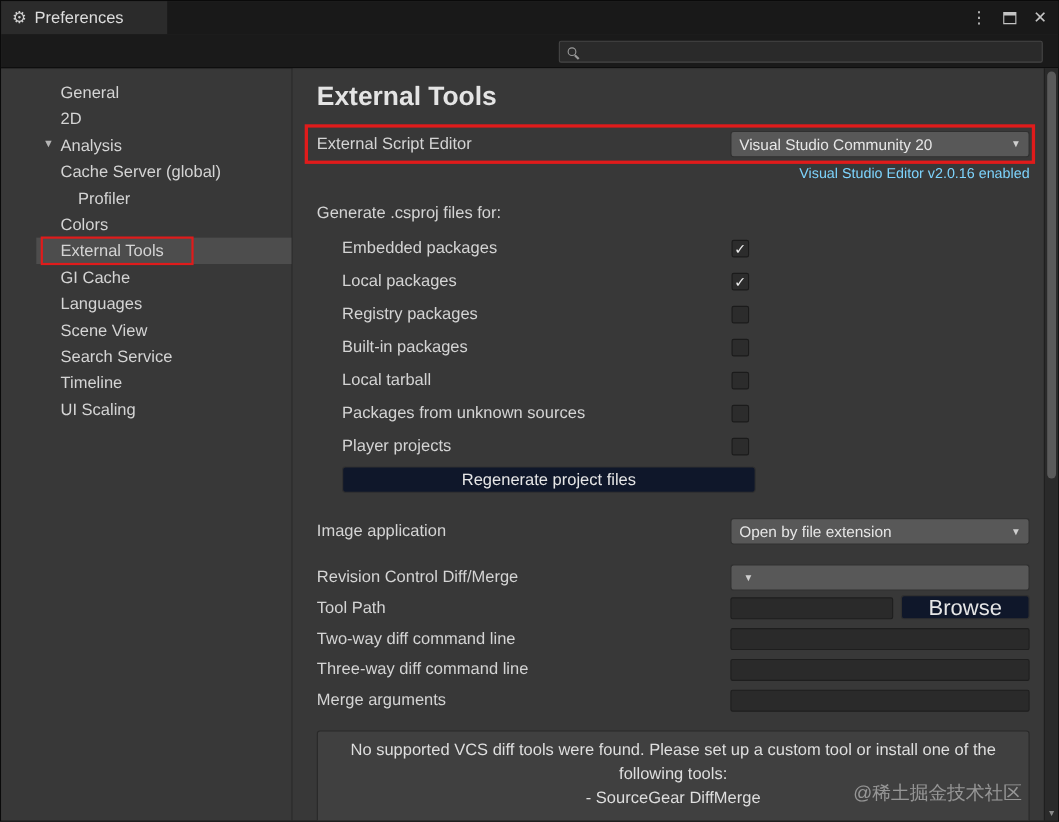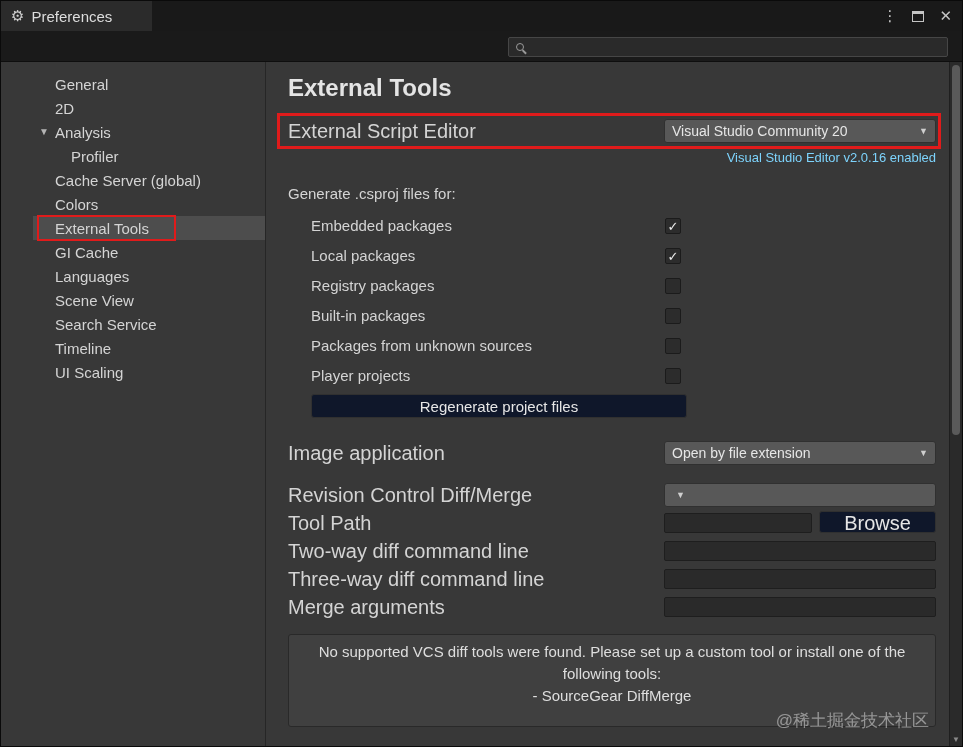--- a/index.html
+++ b/index.html
@@ -30,21 +30,21 @@
   .side-item { height:24px; display:flex; align-items:center; padding-left:22px; font-size:15px; color:#d4d4d4; position:relative; cursor:default; white-space:nowrap;margin-left:32px; }
   .side-item.indent { padding-left:38px; }
   .arrow { position:absolute; left:6px; top:6px; font-size:10px; color:#b4b4b4; }
   .side-item.selected { background:#4d4d4d; }
   .side-annotation { position:absolute; left:4px; right:89px; top:-1px; bottom:-1px; border:2px solid #e01b1b; pointer-events:none; }
 
   
   .main { flex:1; position:relative; padding:10px 15px 0 22px; overflow:hidden; background:#383838; }
   .page-title { font-size:24px; font-weight:bold; color:#e4e4e4; margin:2px 0 16px; }
   .row { position:relative; height:28px; }
-  .row .label { font-size:20px; line-height:26px; color:#d4d4d4; white-space:nowrap; }
+  .row .label { font-size:15px; line-height:26px; color:#d4d4d4; white-space:nowrap; }
   .ctl { position:absolute; left:376px; top:1px; width:272px; height:24px; }
   .dropdown { background:#585858; border:1px solid #303030; border-radius:3px; display:flex; align-items:center; padding:0 7px; color:#e6e6e6; font-size:14px; height:24px; cursor:default; }
   .dropdown .dd-text { flex:1; white-space:nowrap; overflow:hidden; }
   .dropdown .dd-arrow { font-size:9px; color:#cfcfcf; margin-left:4px; flex:0 0 auto; }
   .annotation-frame { position:absolute; left:-11px; right:-7px; top:-5px; bottom:-3px; border:3px solid #e01b1b; pointer-events:none; }
   .status-line { width:648px; text-align:right; font-size:13px; color:#7dd3fc; margin:4px 0 20px; }
   .section-label { font-size:15px; color:#d4d4d4; margin-bottom:10px; }
   .check-row { position:relative; height:30px; }
   .check-row .label { padding-left:23px; font-size:15px; line-height:28px; color:#d4d4d4; }
   .checkbox { position:absolute; left:377px; top:6px; width:16px; height:16px; background:#2c2c2c; border:1px solid #1b1b1b; border-radius:2px; color:#ececec; font-size:13px; line-height:15px; text-align:center; cursor:default; }
@@ -94,25 +94,25 @@
       <div class="side-item">
           <span>General</span>
         </div>
       <div class="side-item">
           <span>2D</span>
         </div>
       <div class="side-item">
         <span class="arrow">▼</span>
         <span>Analysis</span>
       </div>
+      <div class="side-item">
+          <span>Cache Server (global)</span>
+        </div>
       <div class="side-item indent">
           <span>Profiler</span>
-        </div>
-      <div class="side-item">
-          <span>Cache Server (global)</span>
         </div>
       <div class="side-item">
           <span>Colors</span>
         </div>
       <div class="side-item selected">
         <span>External Tools</span>
         <span class="side-annotation"></span>
       </div>
       <div class="side-item">
           <span>GI Cache</span>
@@ -156,20 +156,24 @@
       <div class="check-row">
         <div class="label">Local packages</div>
         <span class="checkbox">✓</span>
       </div>
       <div class="check-row">
         <div class="label">Registry packages</div>
         <span class="checkbox"></span>
       </div>
       <div class="check-row">
         <div class="label">Built-in packages</div>
+        <span class="checkbox"></span>
+      </div>
+      <div class="check-row">
+        <div class="label">Local tarball</div>
         <span class="checkbox"></span>
       </div>
       <div class="check-row">
         <div class="label">Packages from unknown sources</div>
         <span class="checkbox"></span>
       </div>
       <div class="check-row">
         <div class="label">Player projects</div>
         <span class="checkbox"></span>
       </div>

